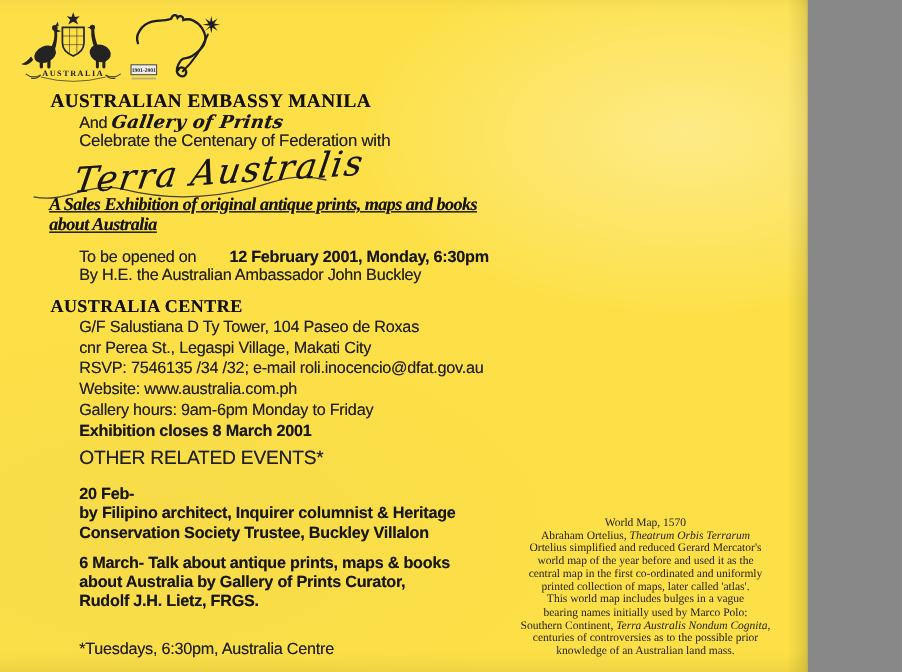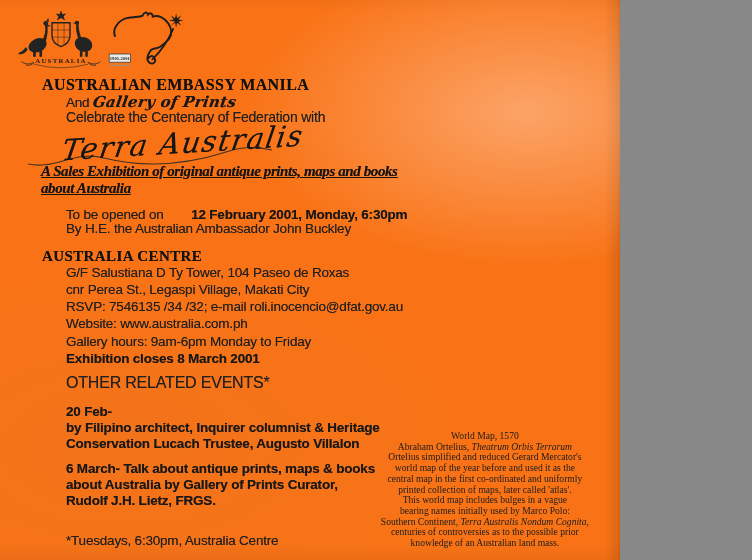--- a/index.html
+++ b/index.html
@@ -1,19 +1,19 @@
 <!DOCTYPE html>
 <html><head>
 <meta charset="utf-8">
 <style>
   html,body{margin:0;padding:0;background:#888;}
   .page{
     position:relative;
-    width:620px;height:560px;
-    background:#f97316;
+    width:673px;height:560px;
+    background:#fde047;
     overflow:hidden;
     font-family:"Liberation Sans", sans-serif;
     color:#1e1e1e;
   }
   
   .page::before{
     content:"";position:absolute;inset:0;pointer-events:none;
     background:
       radial-gradient(ellipse 400px 220px at 85% 20%, rgba(255,255,255,.35), rgba(255,255,255,0) 70%),
       radial-gradient(ellipse 500px 260px at 20% 80%, rgba(120,120,115,.05), rgba(0,0,0,0) 70%),
@@ -146,21 +146,21 @@
   <div class="abs sans" style="left:42px;top:282px">cnr Perea St., Legaspi Village, Makati City</div>
   <div class="abs sans" style="left:42px;top:299px">RSVP: 7546135 /34 /32; e-mail roli.inocencio@dfat.gov.au</div>
   <div class="abs sans" style="left:42px;top:316px">Website: www.australia.com.ph</div>
 
   <div class="abs sans" style="left:42px;top:334px">Gallery hours: 9am-6pm Monday to Friday</div>
   <div class="abs sans b" style="left:42px;top:351px">Exhibition closes 8 March 2001</div>
 
   <div class="abs sans" style="left:42px;top:374px;font-size:16px">OTHER RELATED EVENTS*</div>
   <div class="abs sans b" style="left:42px;top:404px">20 Feb-</div>
   <div class="abs sans b" style="left:42px;top:420px">by Filipino architect, Inquirer columnist &amp; Heritage</div>
-  <div class="abs sans b" style="left:42px;top:436px">Conservation Lucach Trustee, Augusto Villalon</div>
+  <div class="abs sans b" style="left:42px;top:436px">Conservation Society Trustee, Buckley Villalon</div>
 
   <div class="abs sans b" style="left:42px;top:461px">6 March- Talk about antique prints, maps &amp; books</div>
   <div class="abs sans b" style="left:42px;top:477px">about Australia by Gallery of Prints Curator,</div>
   <div class="abs sans b" style="left:42px;top:493px">Rudolf J.H. Lietz, FRGS.</div>
 
   <div class="abs sans" style="left:42px;top:533px">*Tuesdays, 6:30pm, Australia Centre</div>
 
   <div class="abs caption" style="right:31px;top:431px">
       <div><span>World Map, 1570</span></div>
       <div><span>Abraham Ortelius, </span><span class="it">Theatrum Orbis Terrarum</span></div>

